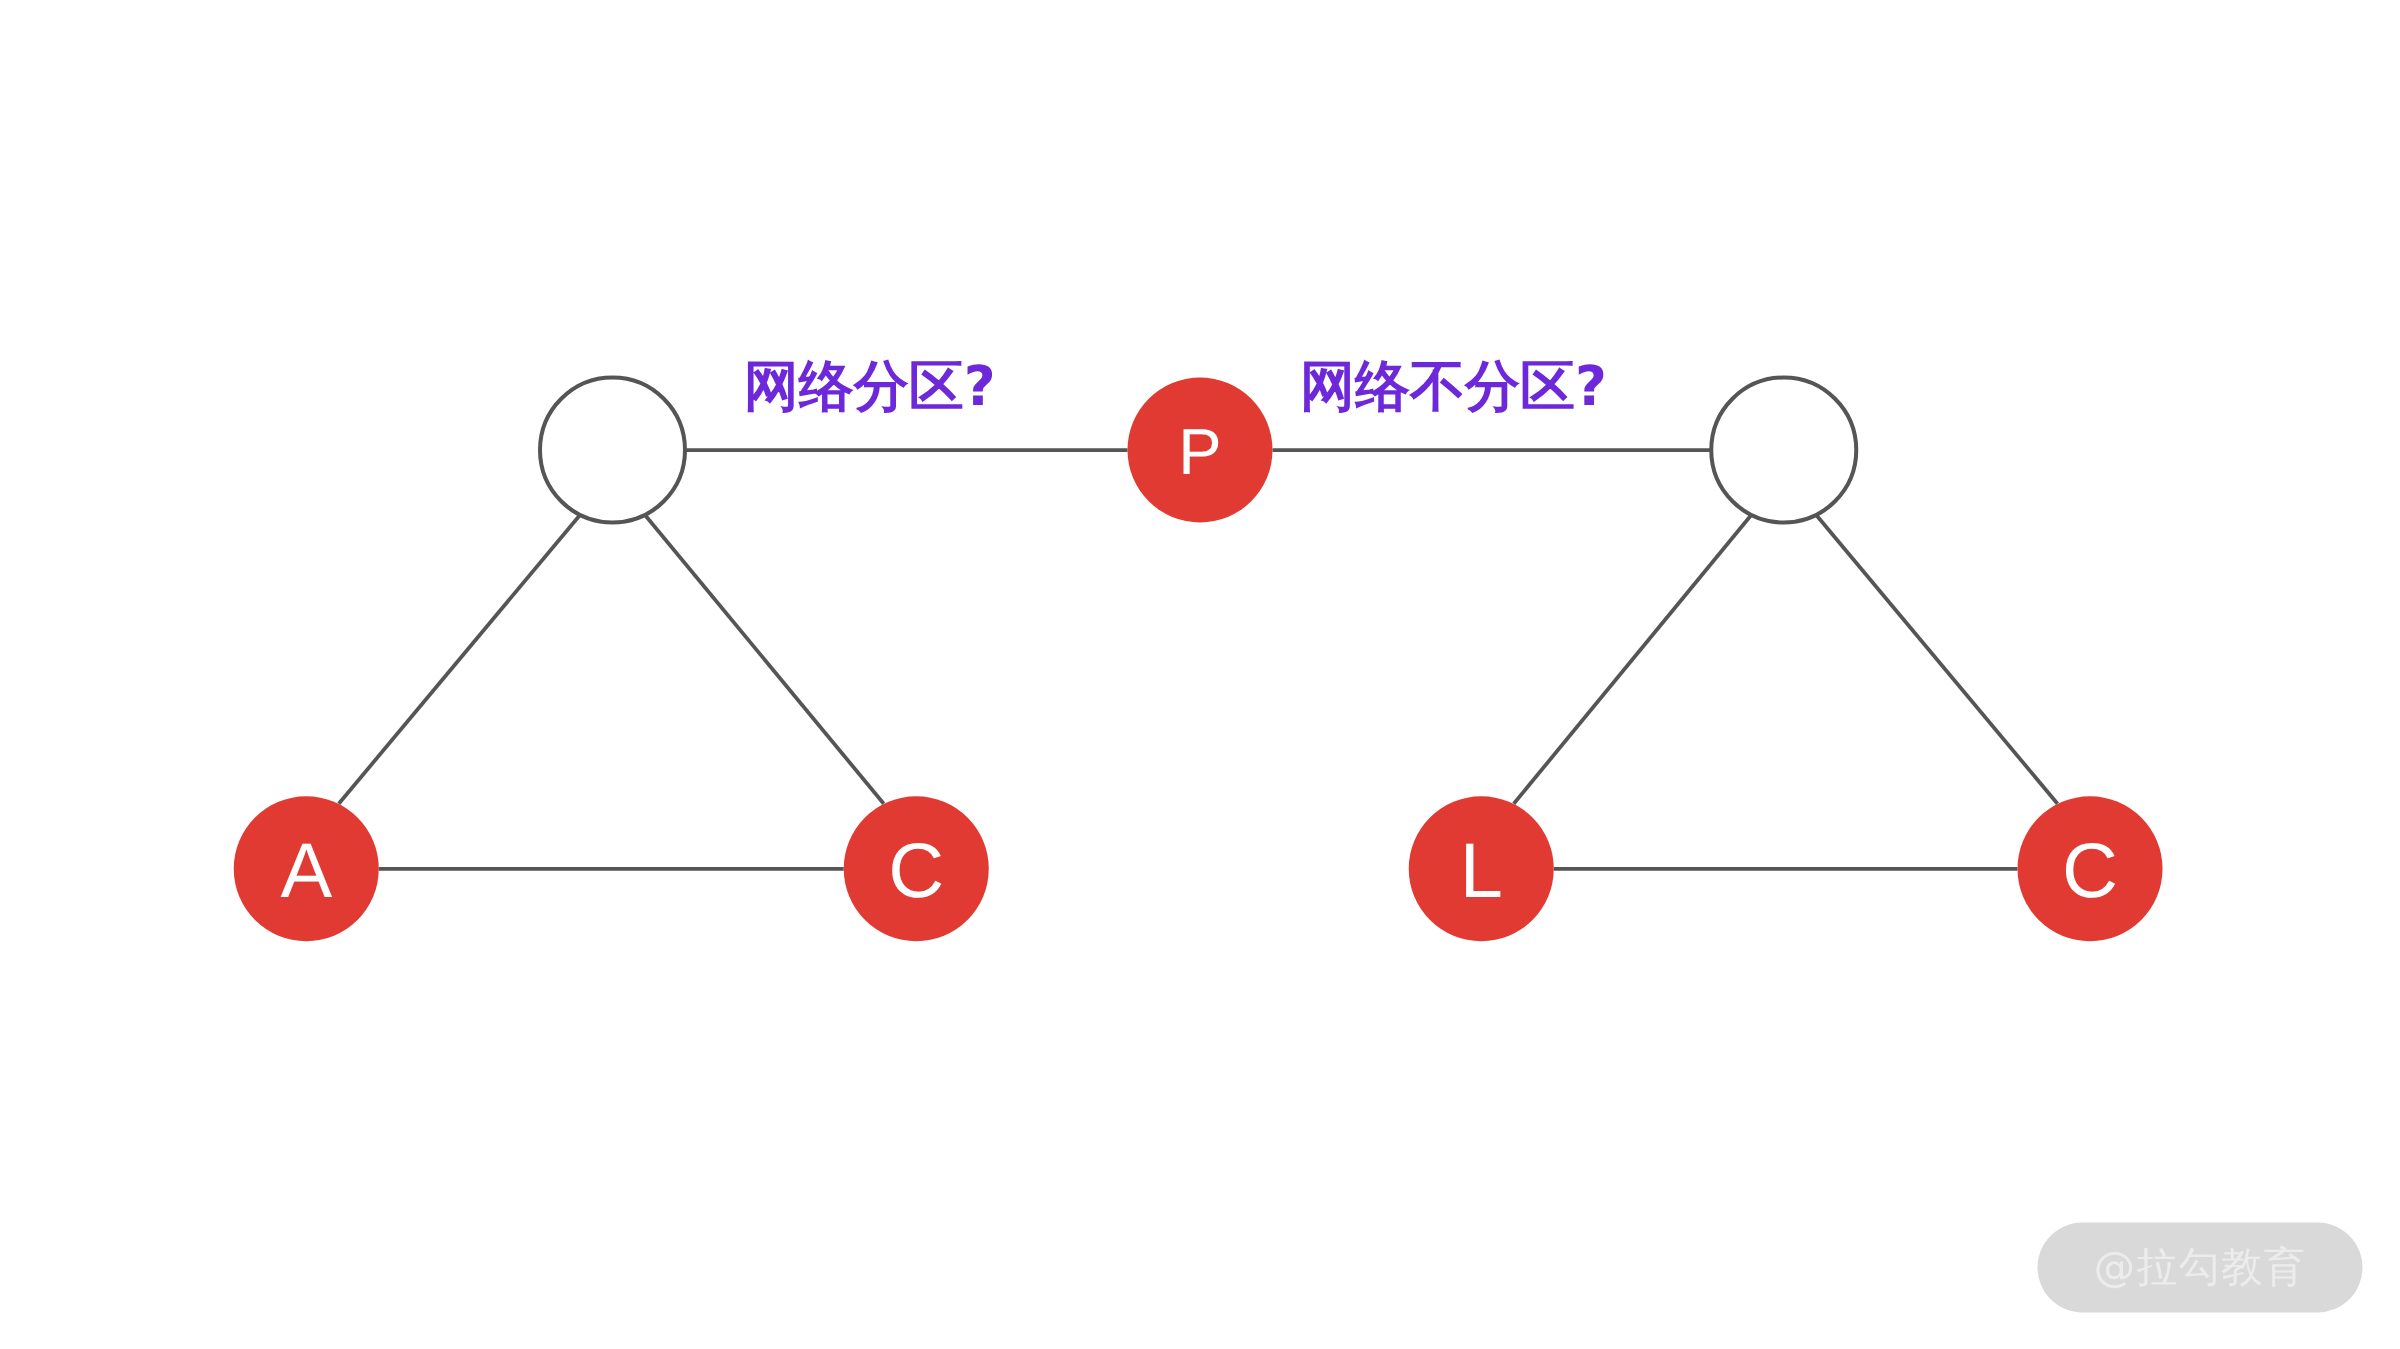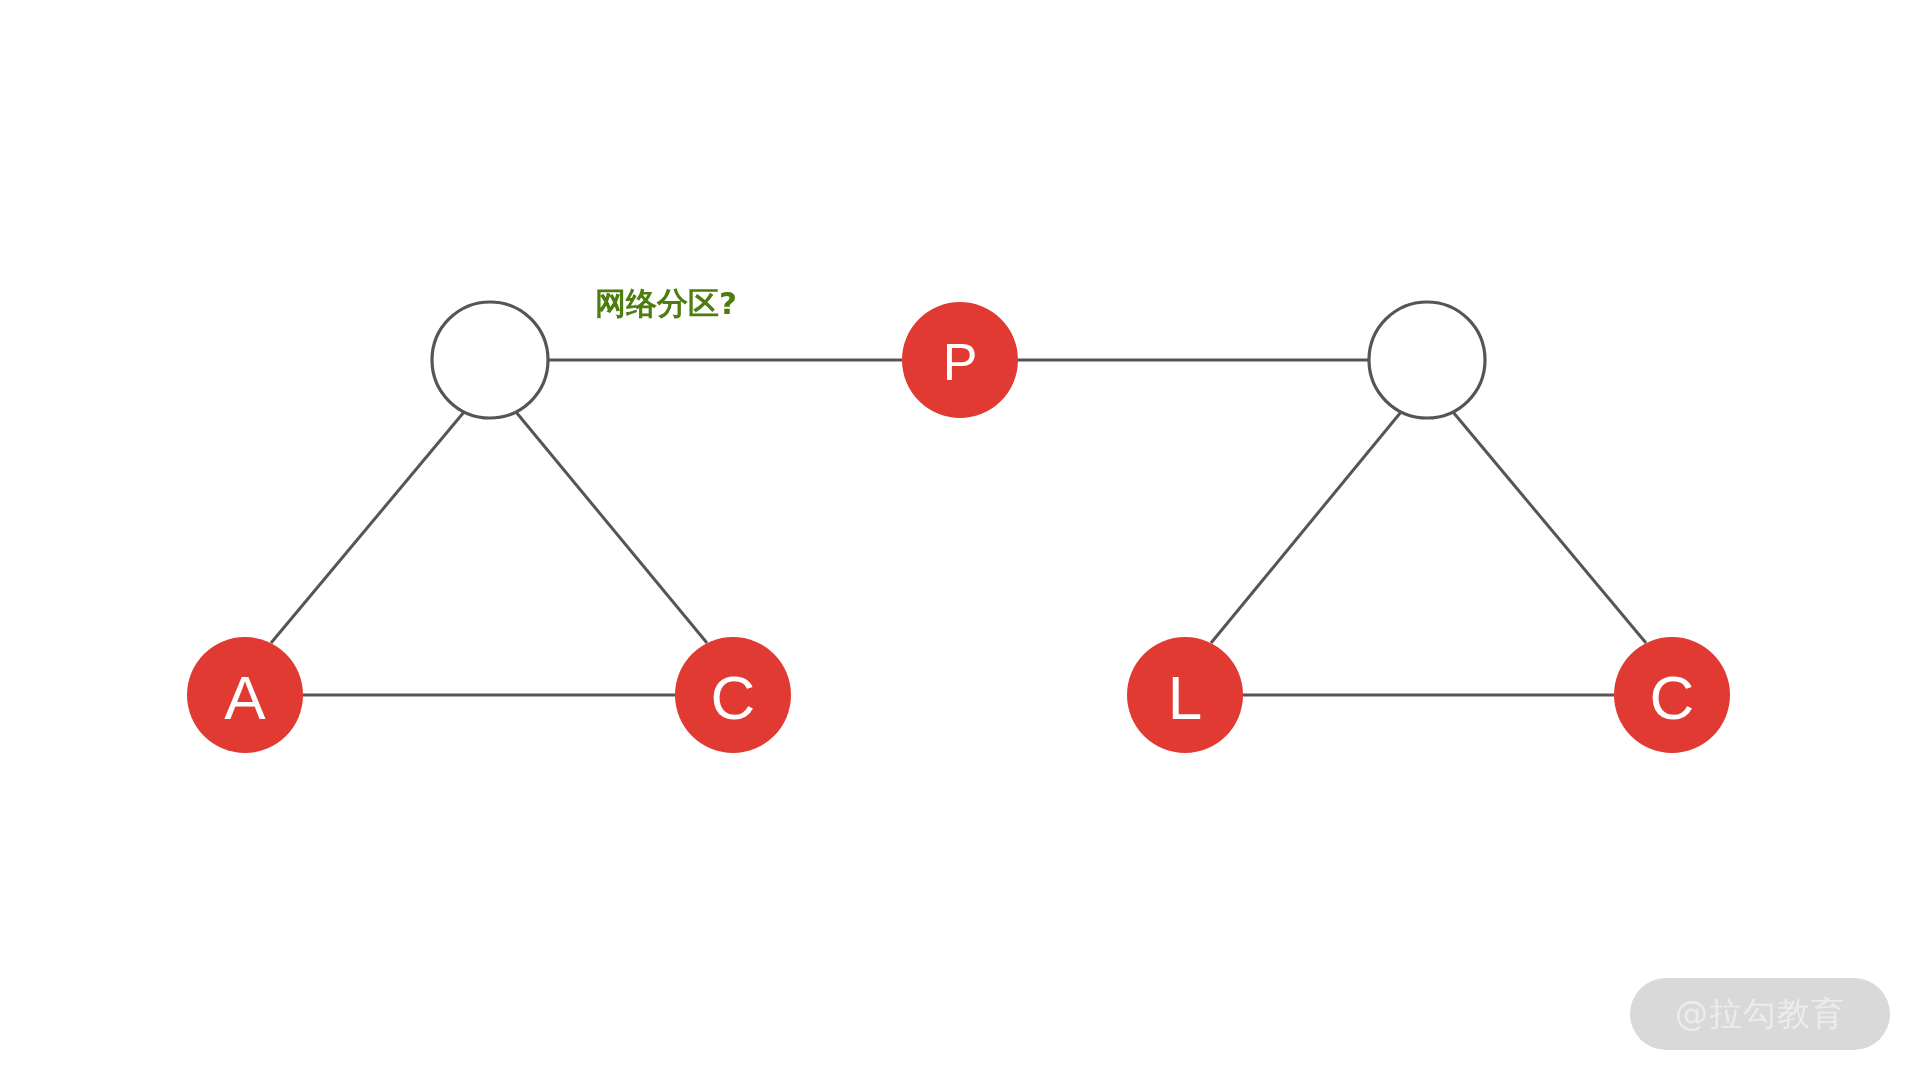--- a/index.html
+++ b/index.html
@@ -49,24 +49,24 @@
   .node-label {
     fill: #ffffff;
     font-family: "Liberation Sans", "DejaVu Sans", sans-serif;
     font-weight: 400;
     text-anchor: middle;
     dominant-baseline: central;
   }
 
   .edge-annotation {
     position: absolute;
-    color: #4d7c0f;
+    color: #6d28d9;
     font-family: "DejaVu Sans", "Liberation Sans", sans-serif;
     font-weight: bold;
-    font-size: 31px;
+    font-size: 44px;
     line-height: 1;
     letter-spacing: 0px;
     white-space: nowrap;
   }
 
   #watermark {
     position: absolute;
     left: 1630px;
     top: 978px;
     width: 260px;
@@ -133,18 +133,19 @@
       <g>
         <circle class="filled-node" cx="1672" cy="695" r="58" fill="#e03a32"></circle>
         <text class="node-label" x="1672" y="697" font-size="62">C</text>
       </g>
 
     </g>
   </svg>
 
   <div class="edge-annotation" style="left:595px; top:288px;">网络分区?</div>
 
+  <div class="edge-annotation" style="left:1040px; top:288px;">网络不分区?</div>
 
   <div id="watermark">
     <span id="watermark-text">@拉勾教育</span>
   </div>
 
 </div>
 
 </body></html>

